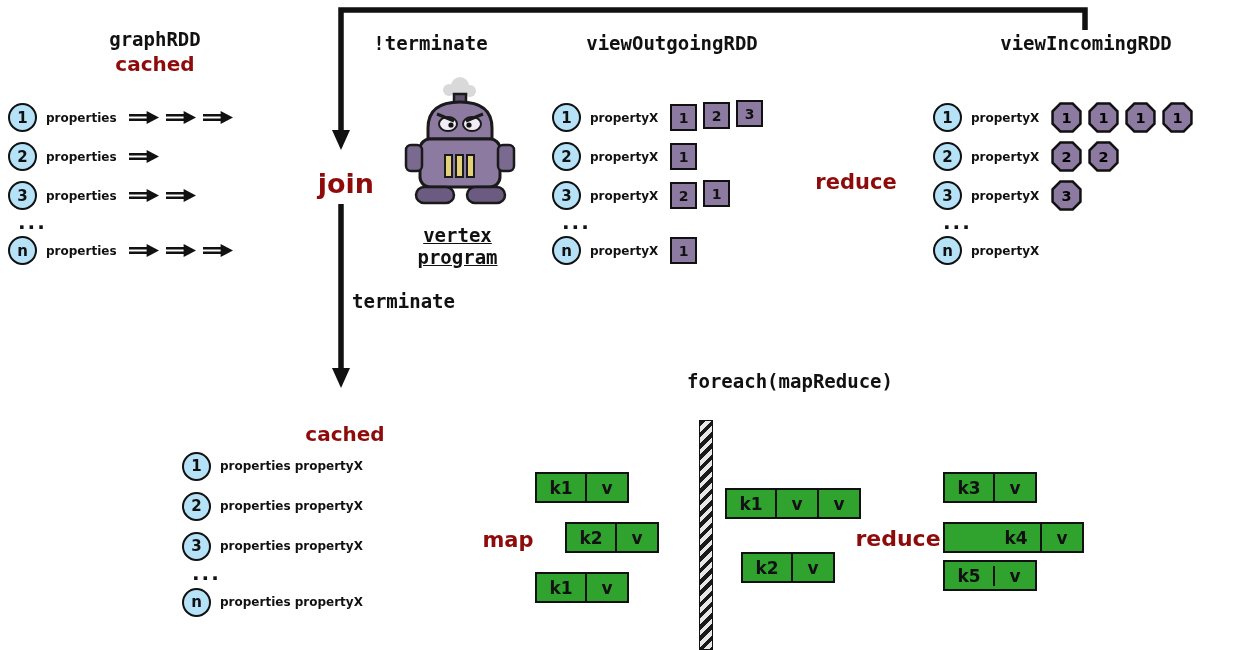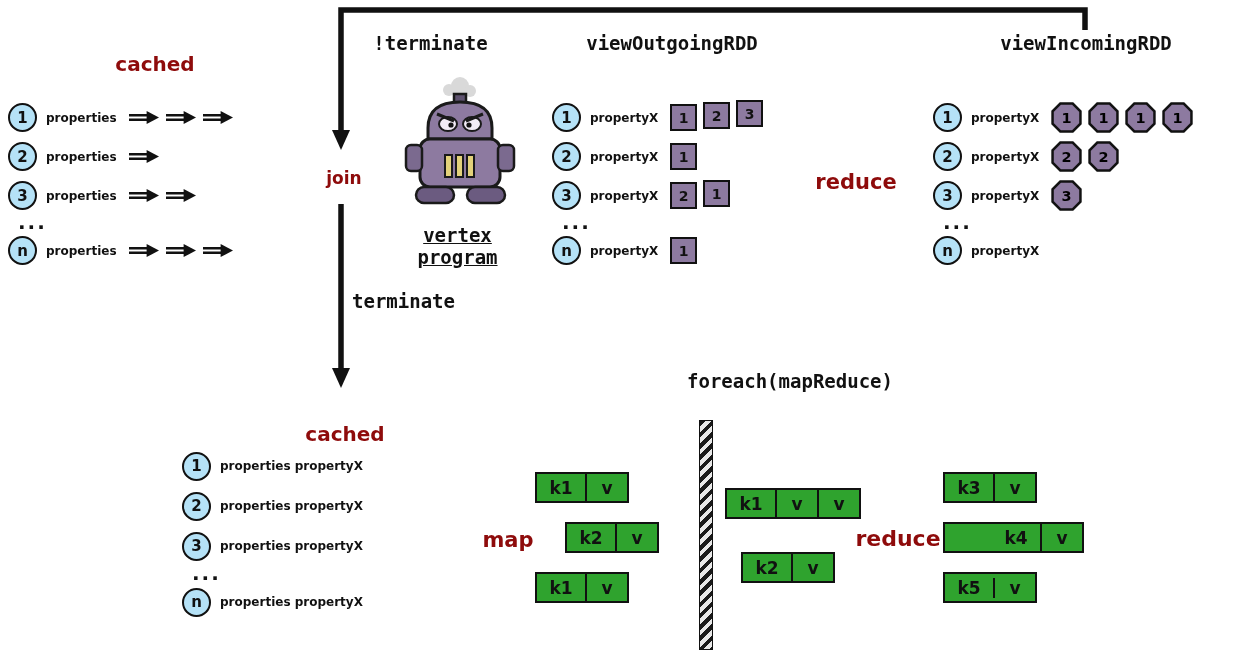--- a/index.html
+++ b/index.html
@@ -42,21 +42,21 @@
   #outgoing-rows .cells .square:nth-child(2){transform:translateY(-2px);}
   #outgoing-rows .cells .square:nth-child(3){transform:translateY(-4px);}
   .dots{font-weight:bold;font-size:20px;line-height:10px;height:14px;margin:2px 0 0 10px;letter-spacing:2px;}
   .oct-num{font-family:"DejaVu Sans",sans-serif;font-weight:bold;font-size:14px;fill:#000;}
 
   
   #graph-title{left:75px;top:28px;width:160px;}
   #graph-cached{left:75px;top:52px;width:160px;text-align:center;font-size:20px;}
   #graph-rows{left:8px;top:98px;}
   #not-terminate{left:358px;top:32px;width:145px;}
-  #join-label{left:314px;top:168px;width:60px;text-align:center;font-size:17px;}
+  #join-label{left:314px;top:168px;width:60px;text-align:right;font-size:27px;}
   #robot{left:398px;top:76px;}
   #vertex-label{left:390px;top:224px;width:135px;text-align:center;font-size:19px;line-height:22px;text-decoration:underline;}
   #outgoing-title{left:552px;top:32px;width:240px;}
   #outgoing-rows{left:552px;top:98px;}
   #reduce-top{left:810px;top:170px;width:92px;text-align:center;font-size:21px;}
   #incoming-title{left:960px;top:32px;width:252px;}
   #incoming-rows{left:933px;top:98px;}
   #terminate-label{left:352px;top:290px;font-size:19px;}
   #mrr-title{left:245px;top:398px;width:200px;}
   #mrr-cached{left:245px;top:422px;width:200px;text-align:center;font-size:20px;}
@@ -77,34 +77,35 @@
   .kv .cell{width:42px;display:flex;align-items:center;justify-content:center;
             font-size:17px;font-weight:600;border-left:2.5px solid #111;}
   .kv .cell.key{width:48px;border-left:none;}
   #map-boxes .kv:nth-child(1){left:0;top:0;}
   #map-boxes .kv:nth-child(2){left:30px;top:50px;}
   #map-boxes .kv:nth-child(3){left:0;top:100px;}
   #shuffle-boxes .kv:nth-child(1){left:0;top:0;}
   #shuffle-boxes .kv:nth-child(2){left:16px;top:64px;}
   #reduce-boxes .kv:nth-child(1){left:0;top:0;}
   #reduce-boxes .kv:nth-child(2){left:0;top:50px;padding-left:47px;}
-  #reduce-boxes .kv:nth-child(3){left:0;top:100px;align-items:center;}
+  #reduce-boxes .kv:nth-child(3){left:0;top:88px;align-items:center;}
 </style>
 </head>
 <body>
 
 <div class="canvas">
 
   <svg id="connectors" width="1237" height="650">
     <polyline points="1085,30 1085,10 341,10 341,132" fill="none" stroke="#111" stroke-width="5.5" stroke-linejoin="miter"></polyline>
     <polygon points="332,130 350,130 341,150" fill="#111"></polygon>
     <line x1="341" y1="204" x2="341" y2="370" stroke="#111" stroke-width="5.5"></line>
     <polygon points="332,368 350,368 341,388" fill="#111"></polygon>
   </svg>
 
+  <div class="abs mono section-title" id="graph-title">graphRDD</div>
   <div class="abs red" id="graph-cached">cached</div>
   <div class="abs rows" id="graph-rows">
       <div class="row">
         <div class="vertex-circle">1</div>
         <span class="row-label">properties</span>
         <span class="arrows">
           <svg width="30" height="15" viewBox="0 0 34 15">
             <path d="M0 5 H21 M0 10 H21" stroke="#111" stroke-width="3" fill="none"></path>
             <path d="M20 0 L34 7.5 L20 15 Z" fill="#111"></path>
           </svg>

